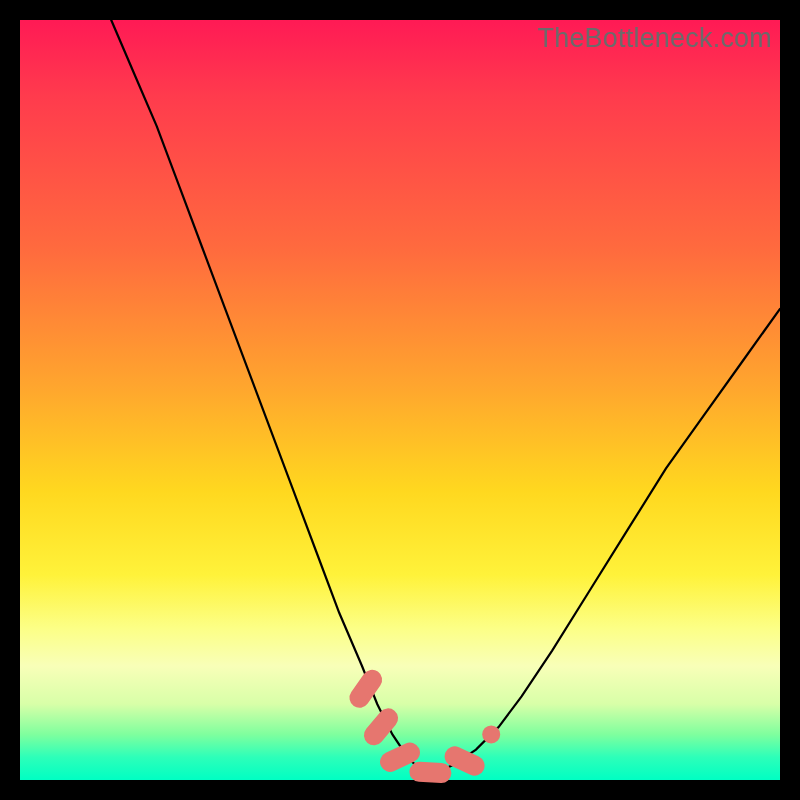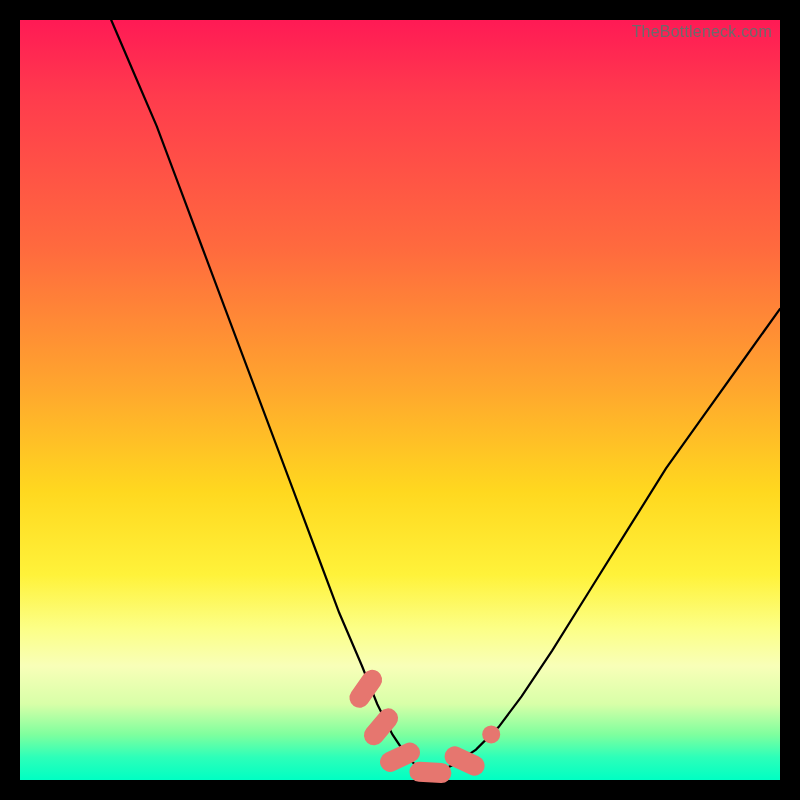--- a/index.html
+++ b/index.html
@@ -40,21 +40,21 @@
       #7fff9e 94%,
       #2dffb9 97%,
       #00ffc3 100%
     );
   }
   .watermark {
     position: absolute;
     top: 3px;
     right: 8px;
     color: #6b6b6b;
-    font-size: 16px;
+    font-size: 27px;
     font-weight: 500;
     letter-spacing: 0.2px;
     user-select: none;
   }
   svg.curve {
     position: absolute;
     left: 0;
     top: 0;
     width: 760px;
     height: 760px;

